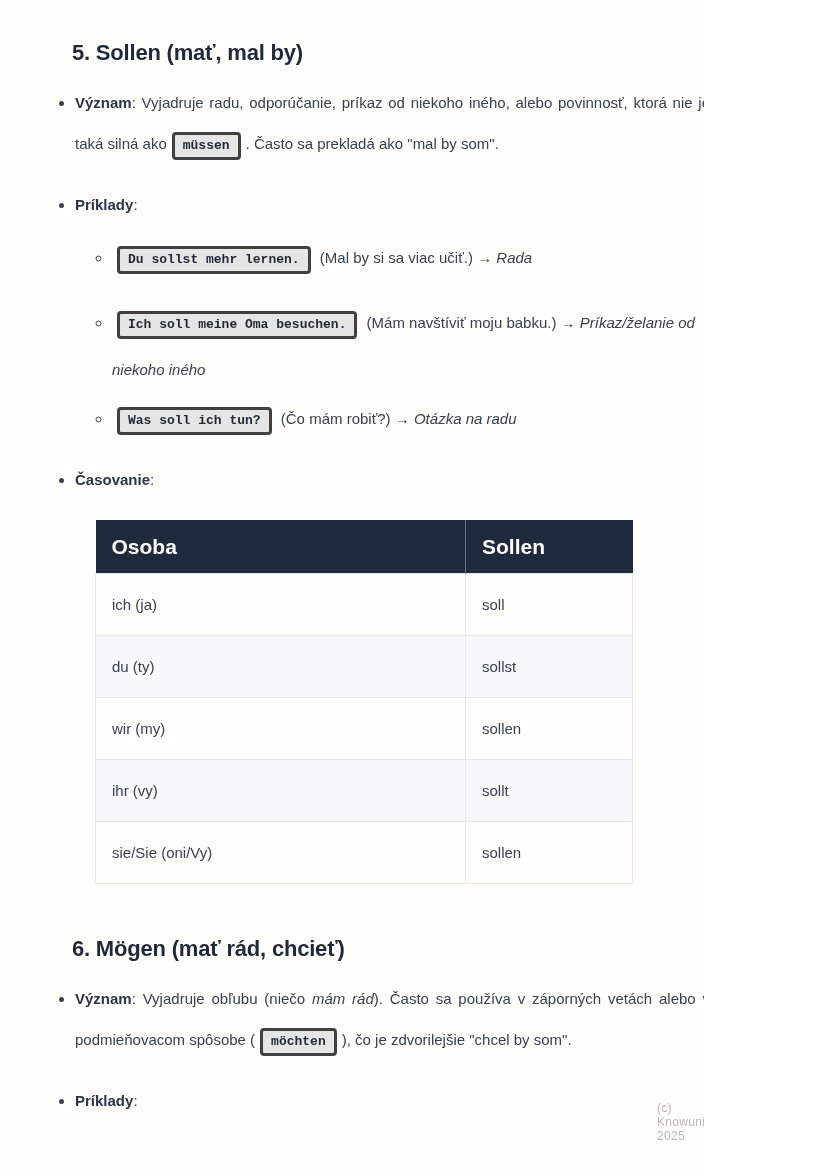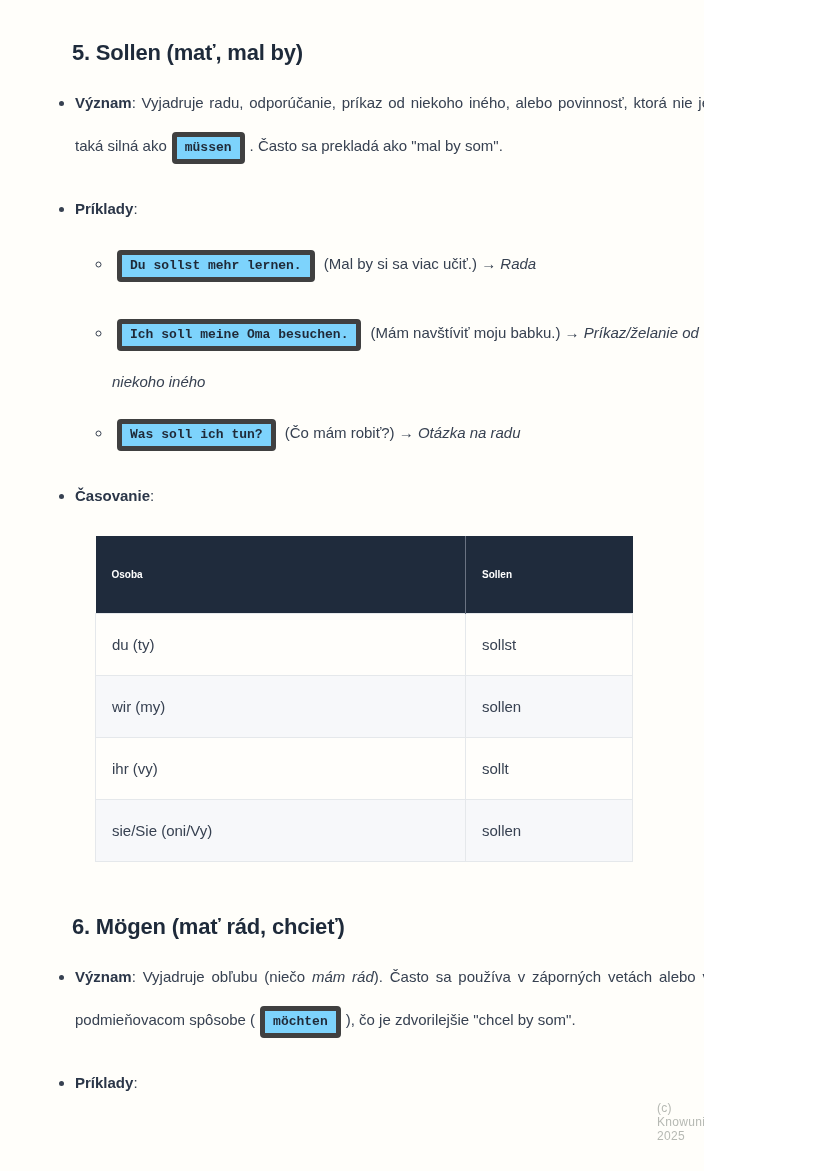--- a/index.html
+++ b/index.html
@@ -32,33 +32,33 @@
     font-size:15px; line-height:29px; margin-bottom:15px; color:#374151;
   }
   .justify { text-align:justify; }
   .label-bold { font-weight:bold; color:#2b3648; }
   ul.lv2 { list-style:circle; padding-left:37px; margin:12px 0 2px 0; }
   ul.lv2 > li { font-size:15px; line-height:31px; margin-bottom:7px; text-align:left; }
   .chip {
     display:inline-block;
     font-family:"Liberation Mono","DejaVu Sans Mono",monospace;
     font-size:13px; font-weight:bold; color:#1f2937;
-    background:#7dd3fc; border:5px solid #404040; border-radius:4px;
+    background:#e5e5e5; border:3px solid #404040; border-radius:4px;
     padding:0 8px; line-height:22px; margin:15px 5px;
     white-space:nowrap; vertical-align:baseline;
   }
   .em { font-style:italic; }
   .table-wrap { margin:26px 0 28px 20px; }
   table.conj {
     border-collapse:collapse; width:538px;
     font-size:15px; color:#374151;
   }
   table.conj th {
     background:#1f2b3c; color:#ffffff; font-weight:bold;
-    text-align:left; padding:24px 16px; font-size:10px;
+    text-align:left; padding:12px 16px; font-size:21px;
   }
   table.conj th.col2 { border-left:1px solid #6a7382; width:167px; }
   table.conj td {
     border:1px solid #e5e8eb; padding:16px 16px; background:#fffefb;
   }
   table.conj tr:nth-child(even) td { background:#f7f8fa; }
   .callout {
     margin:0 0 6px 20px; width:538px;
     background:#f0f1ee;
     border-left:5px solid #1e2a3a;
@@ -110,20 +110,24 @@
         <div class="table-wrap">
           <table class="conj">
             <thead>
               <tr>
                 <th>Osoba</th>
                 <th class="col2">Sollen</th>
               </tr>
             </thead>
             <tbody>
               <tr>
+                <td>ich (ja)</td>
+                <td>soll</td>
+              </tr>
+              <tr>
                 <td>du (ty)</td>
                 <td>sollst</td>
               </tr>
               <tr>
                 <td>wir (my)</td>
                 <td>sollen</td>
               </tr>
               <tr>
                 <td>ihr (vy)</td>
                 <td>sollt</td>

